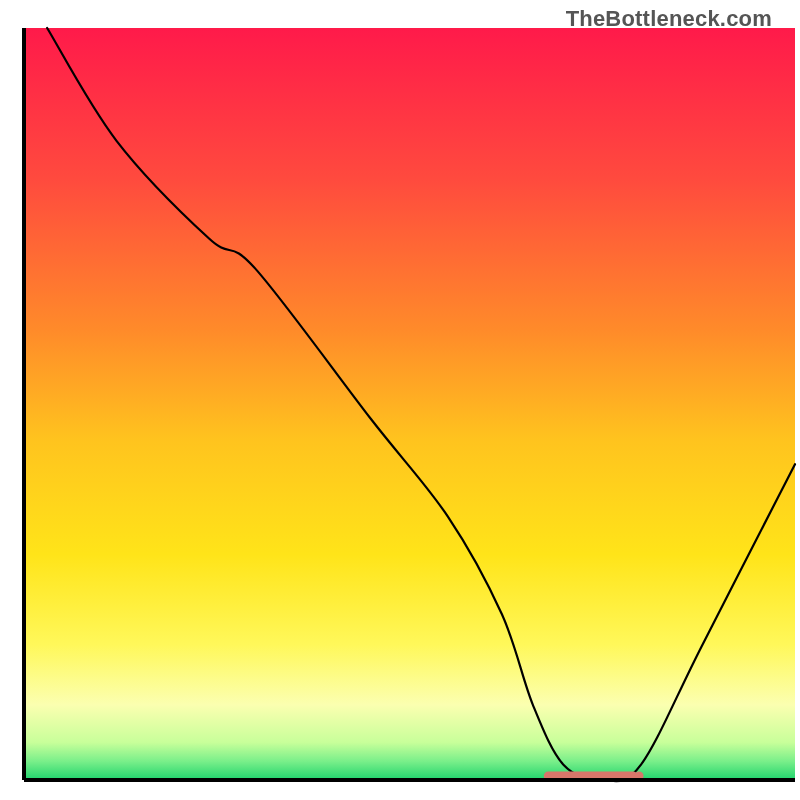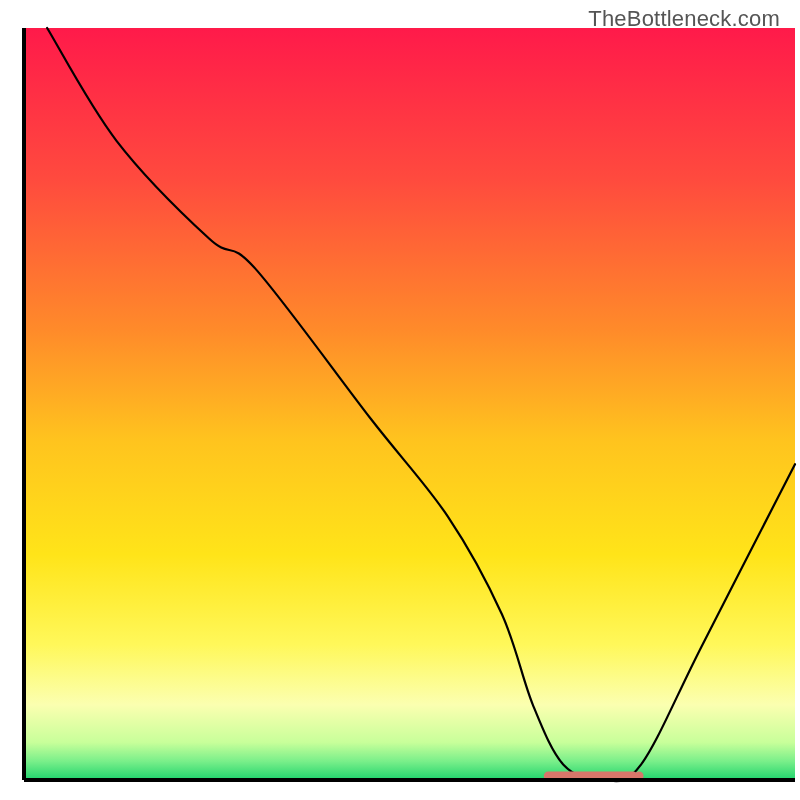--- a/index.html
+++ b/index.html
@@ -11,23 +11,23 @@
     font-family: Arial, Helvetica, sans-serif;
   }
   .container {
     position: relative;
     width: 800px;
     height: 800px;
   }
   .watermark {
     position: absolute;
     top: 6px;
-    right: 20px;
+    right: 28px;
     font-size: 22px;
-    font-weight: 400;
+    font-weight: 700;
     color: #555555;
     letter-spacing: 0.2px;
   }
   svg {
     display: block;
   }
 </style>
 </head>
 <body>
 <div class="container">

